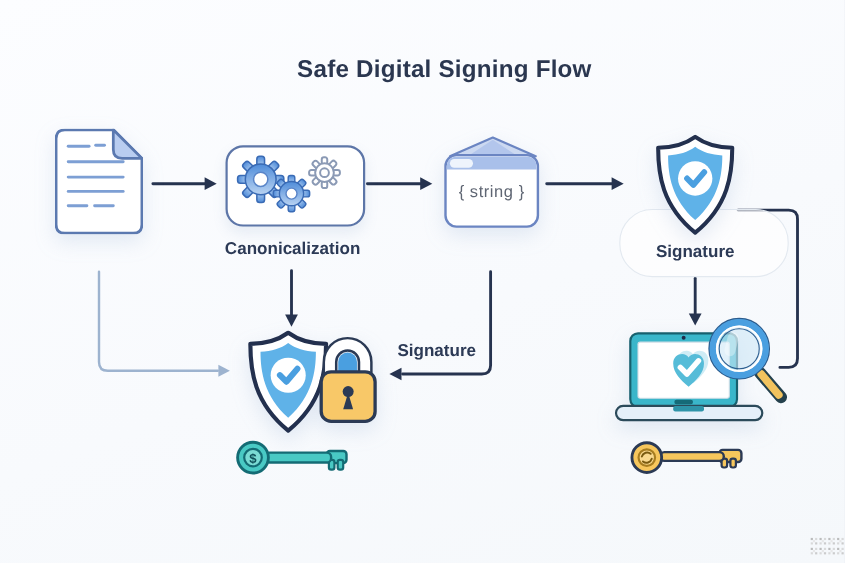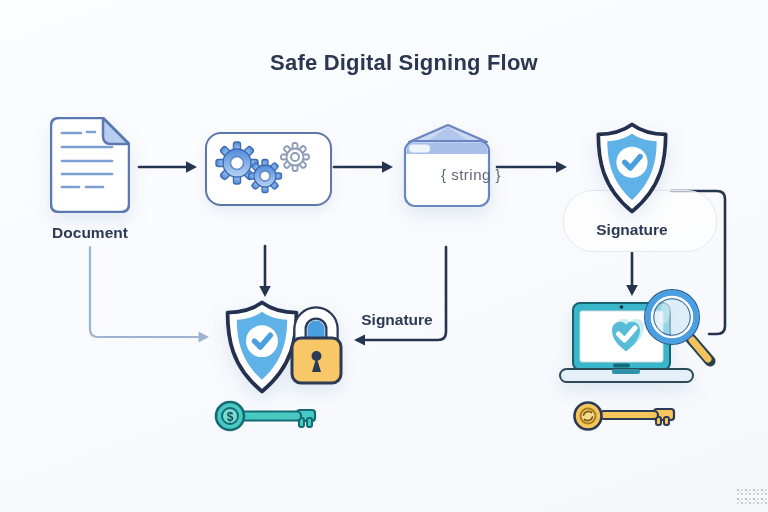--- a/index.html
+++ b/index.html
@@ -27,21 +27,21 @@
     background:#ffffff;border:2px solid #5d76a8;border-radius:16px;
     box-shadow:0 6px 12px rgba(110,140,185,.12);
   }
   .sig-pill{
     position:absolute;left:563px;top:190px;width:152px;height:60px;
     border:1.5px solid #e3e9f0;border-radius:30px;
     background:rgba(255,255,255,.65);
   }
   .ctx-text{
     position:absolute;left:404px;top:166px;width:86px;text-align:center;
-    font-size:15px;color:#5f6673;letter-spacing:.5px;font-weight:400;margin-left:24px;
+    font-size:15px;color:#5f6673;letter-spacing:.5px;font-weight:400;
   }
   .icon-shadow{filter:drop-shadow(0 7px 9px rgba(115,150,195,.18));}
   .wm{position:absolute;width:2px;height:2px;background:#a8a8a8;opacity:.75;
       box-shadow:4px 0 0 #cfcfcf,0 4px 0 #cfcfcf,4px 4px 0 #bdbdbd,2px 2px 0 #e2e2e2;}
 </style>
 </head>
 <body>
 
 <div class="stage">
 
@@ -92,21 +92,20 @@
     <g stroke="#7d9fd4" stroke-width="2.6" stroke-linecap="round">
       <path d="M12,16 H31"></path>
         <path d="M37,15 H45"></path>
       <path d="M12,30 H62"></path>
       <path d="M12,44 H62"></path>
       <path d="M12,57 H62"></path>
       <path d="M12,70 H29"></path>
         <path d="M36,70 H53"></path>
     </g>
   </svg>
-  <div class="label" style="left:40px;top:224px;width:100px">Document</div>
 
   <div class="canon-box"></div>
   <svg class="abs" style="left:207px;top:135px" width="120" height="66" viewBox="0 0 120 66">
 
     <g transform="translate(88,22)" stroke="#8b9ab5" stroke-width="1.8" fill="#ffffff">
       <g>
         <rect x="-2.5" y="-14" width="5" height="6.5" rx="2"></rect>
         <rect x="-2.5" y="-14" width="5" height="6.5" rx="2" transform="rotate(45)"></rect>
         <rect x="-2.5" y="-14" width="5" height="6.5" rx="2" transform="rotate(90)"></rect>
         <rect x="-2.5" y="-14" width="5" height="6.5" rx="2" transform="rotate(135)"></rect>
@@ -142,20 +141,21 @@
         <rect x="-3" y="-16.5" width="6" height="8" rx="2" transform="rotate(135)"></rect>
         <rect x="-3" y="-16.5" width="6" height="8" rx="2" transform="rotate(180)"></rect>
         <rect x="-3" y="-16.5" width="6" height="8" rx="2" transform="rotate(225)"></rect>
         <rect x="-3" y="-16.5" width="6" height="8" rx="2" transform="rotate(270)"></rect>
         <rect x="-3" y="-16.5" width="6" height="8" rx="2" transform="rotate(315)"></rect>
       </g>
       <circle r="11"></circle>
         <circle r="5" fill="#ffffff" stroke="#5a85c8"></circle>
     </g>
   </svg>
+  <div class="label" style="left:186px;top:218px;width:160px">Canonicalization</div>
 
   <svg class="abs icon-shadow" style="left:403px;top:123px" width="88" height="85" viewBox="0 0 88 85">
     <path d="M45,2 L84,19 H6 Z" fill="#ccd9f1" stroke="#6b85c2" stroke-width="2" stroke-linejoin="round"></path>
     <path d="M45,4 L66,18 H24 Z" fill="#b3c6ec"></path>
     <rect x="2" y="18" width="84" height="65" rx="10" fill="#ffffff" stroke="#6b85c2" stroke-width="2.2"></rect>
     <path d="M3.2,31 V29 Q3.2,19.2 13,19.2 H75 Q84.8,19.2 84.8,29 V31 Z" fill="#a9c0ea"></path>
     <rect x="6" y="21.5" width="21" height="8" rx="4" fill="#eef4fc"></rect>
   </svg>
   <div class="ctx-text">{ string }</div>
 

